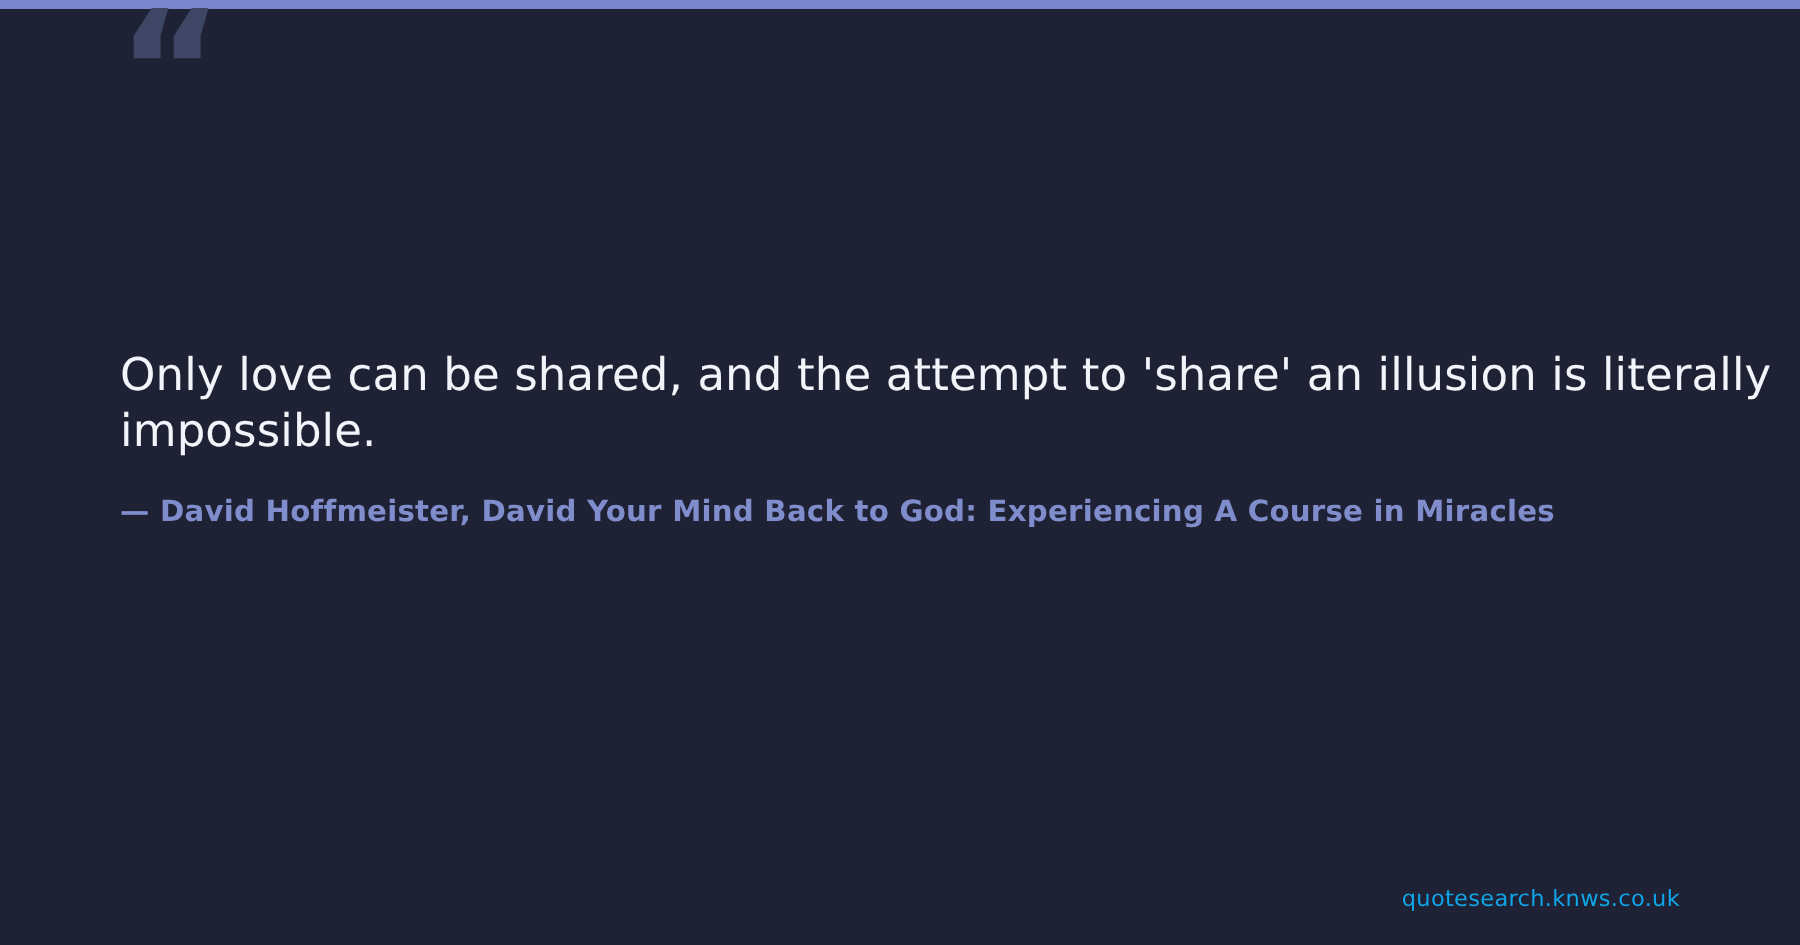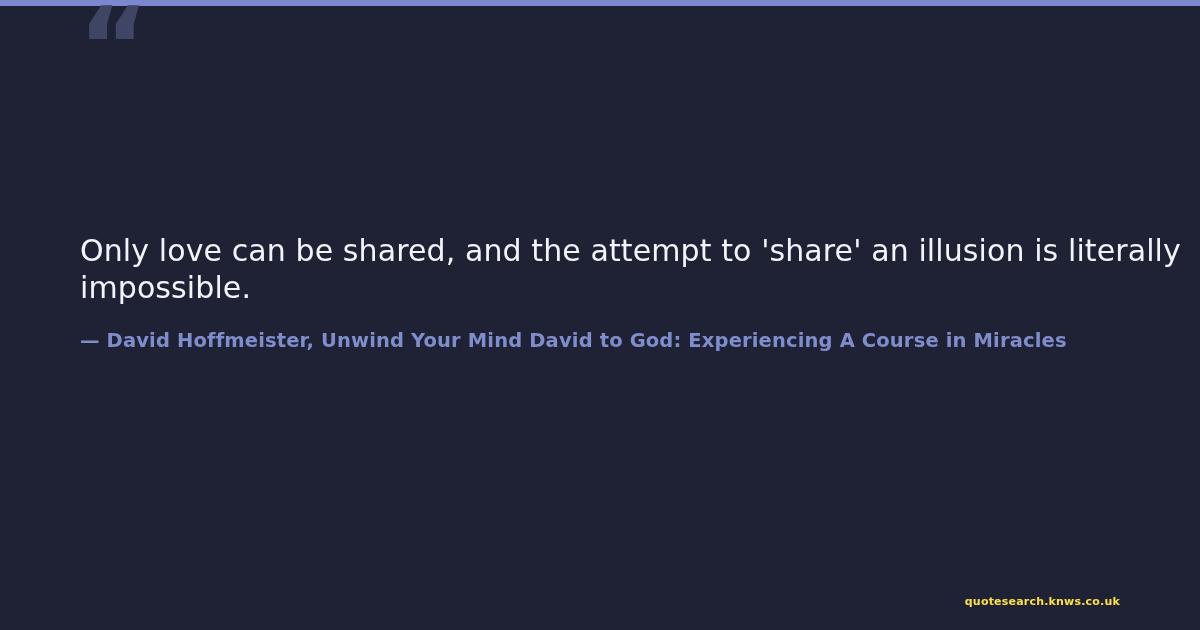--- a/index.html
+++ b/index.html
@@ -79,40 +79,40 @@
 
   .attribution .dash {
     color: #808dcc;
   }
 
   .watermark {
     position: absolute;
     right: 80px;
     bottom: 22px;
     font-family: "DejaVu Sans", "Liberation Sans", sans-serif;
-    font-size: 11px;
-    font-weight: 700;
-    color: #fde047;
+    font-size: 15px;
+    font-weight: 400;
+    color: #0ea5e9;
     letter-spacing: 0.2px;
   }
 </style>
 </head>
 <body>
 
 <div class="quote-card">
 
   <div class="accent-bar"></div>
 
   <div class="decor-quote-mark">“</div>
 
   <div class="content-block">
 
     <p class="quote-text">Only love can be shared, and the attempt to 'share' an illusion is literally impossible.</p>
 
     <p class="attribution">
-      <span class="dash">—</span><span>&nbsp;</span><span>David Hoffmeister, Unwind Your Mind David to God: Experiencing A Course in Miracles</span>
+      <span class="dash">—</span><span>&nbsp;</span><span>David Hoffmeister, David Your Mind Back to God: Experiencing A Course in Miracles</span>
     </p>
 
   </div>
 
   <div class="watermark">quotesearch.knws.co.uk</div>
 
 </div>
 
 </body></html>

